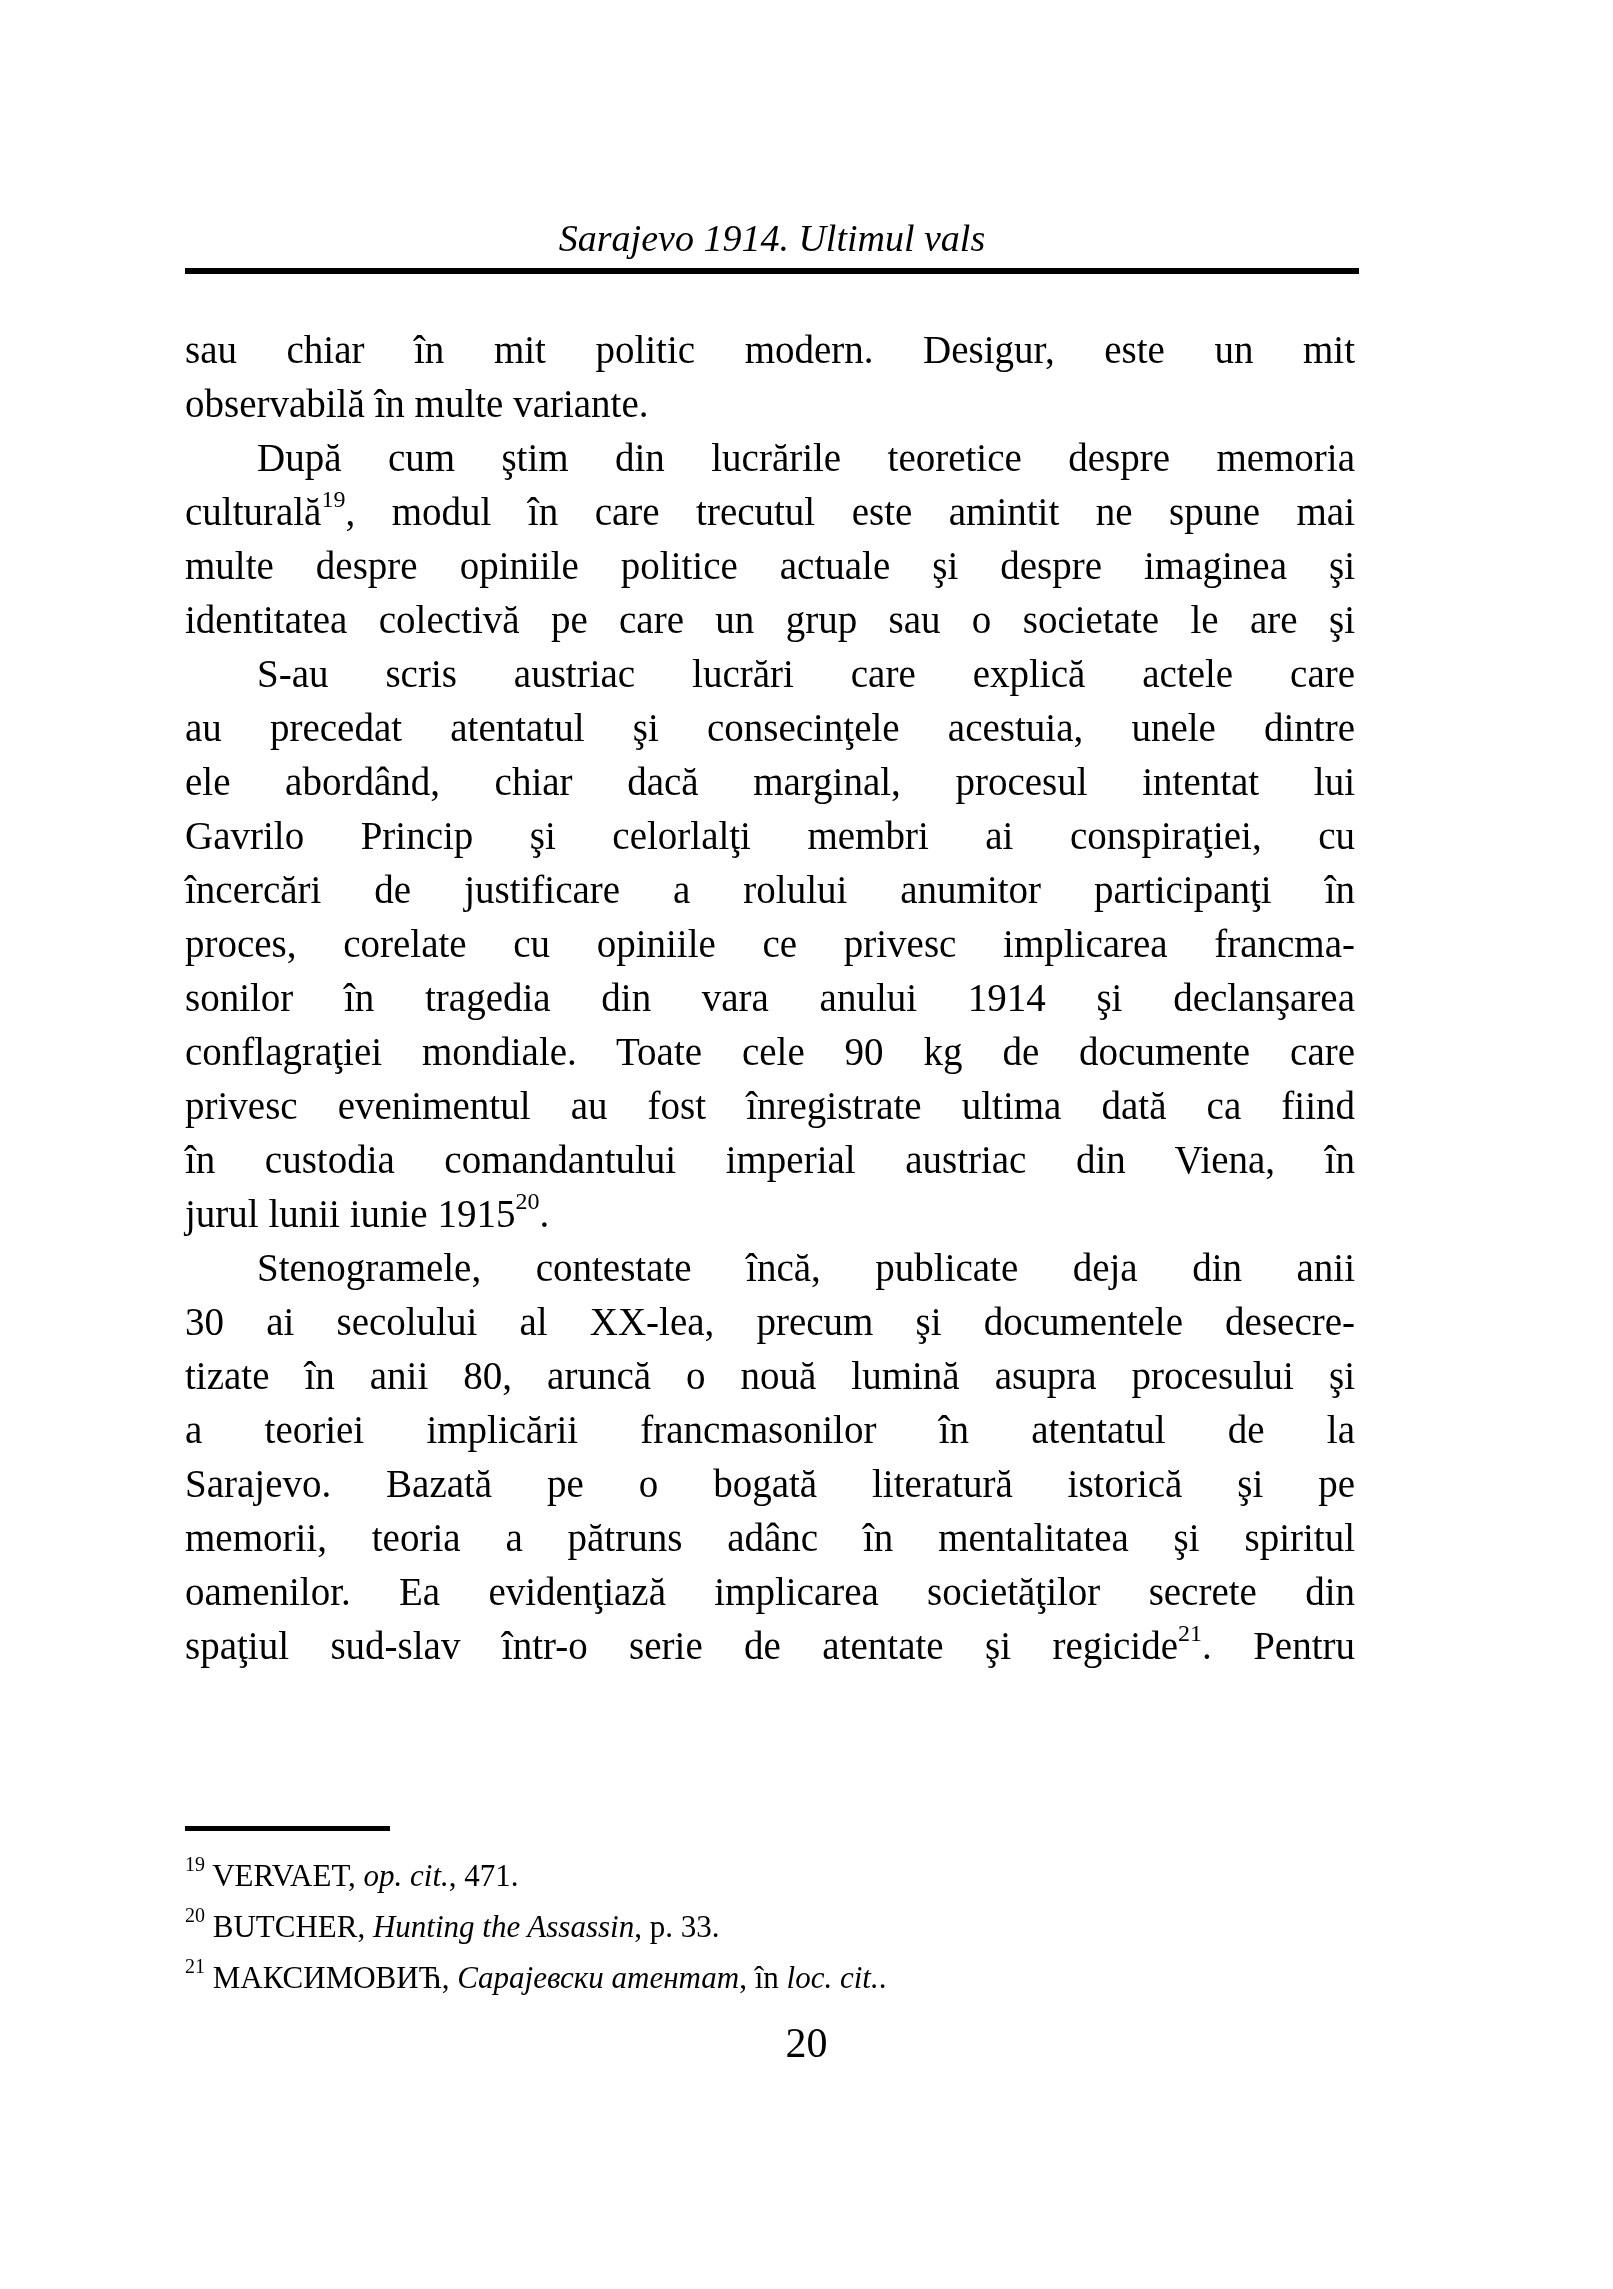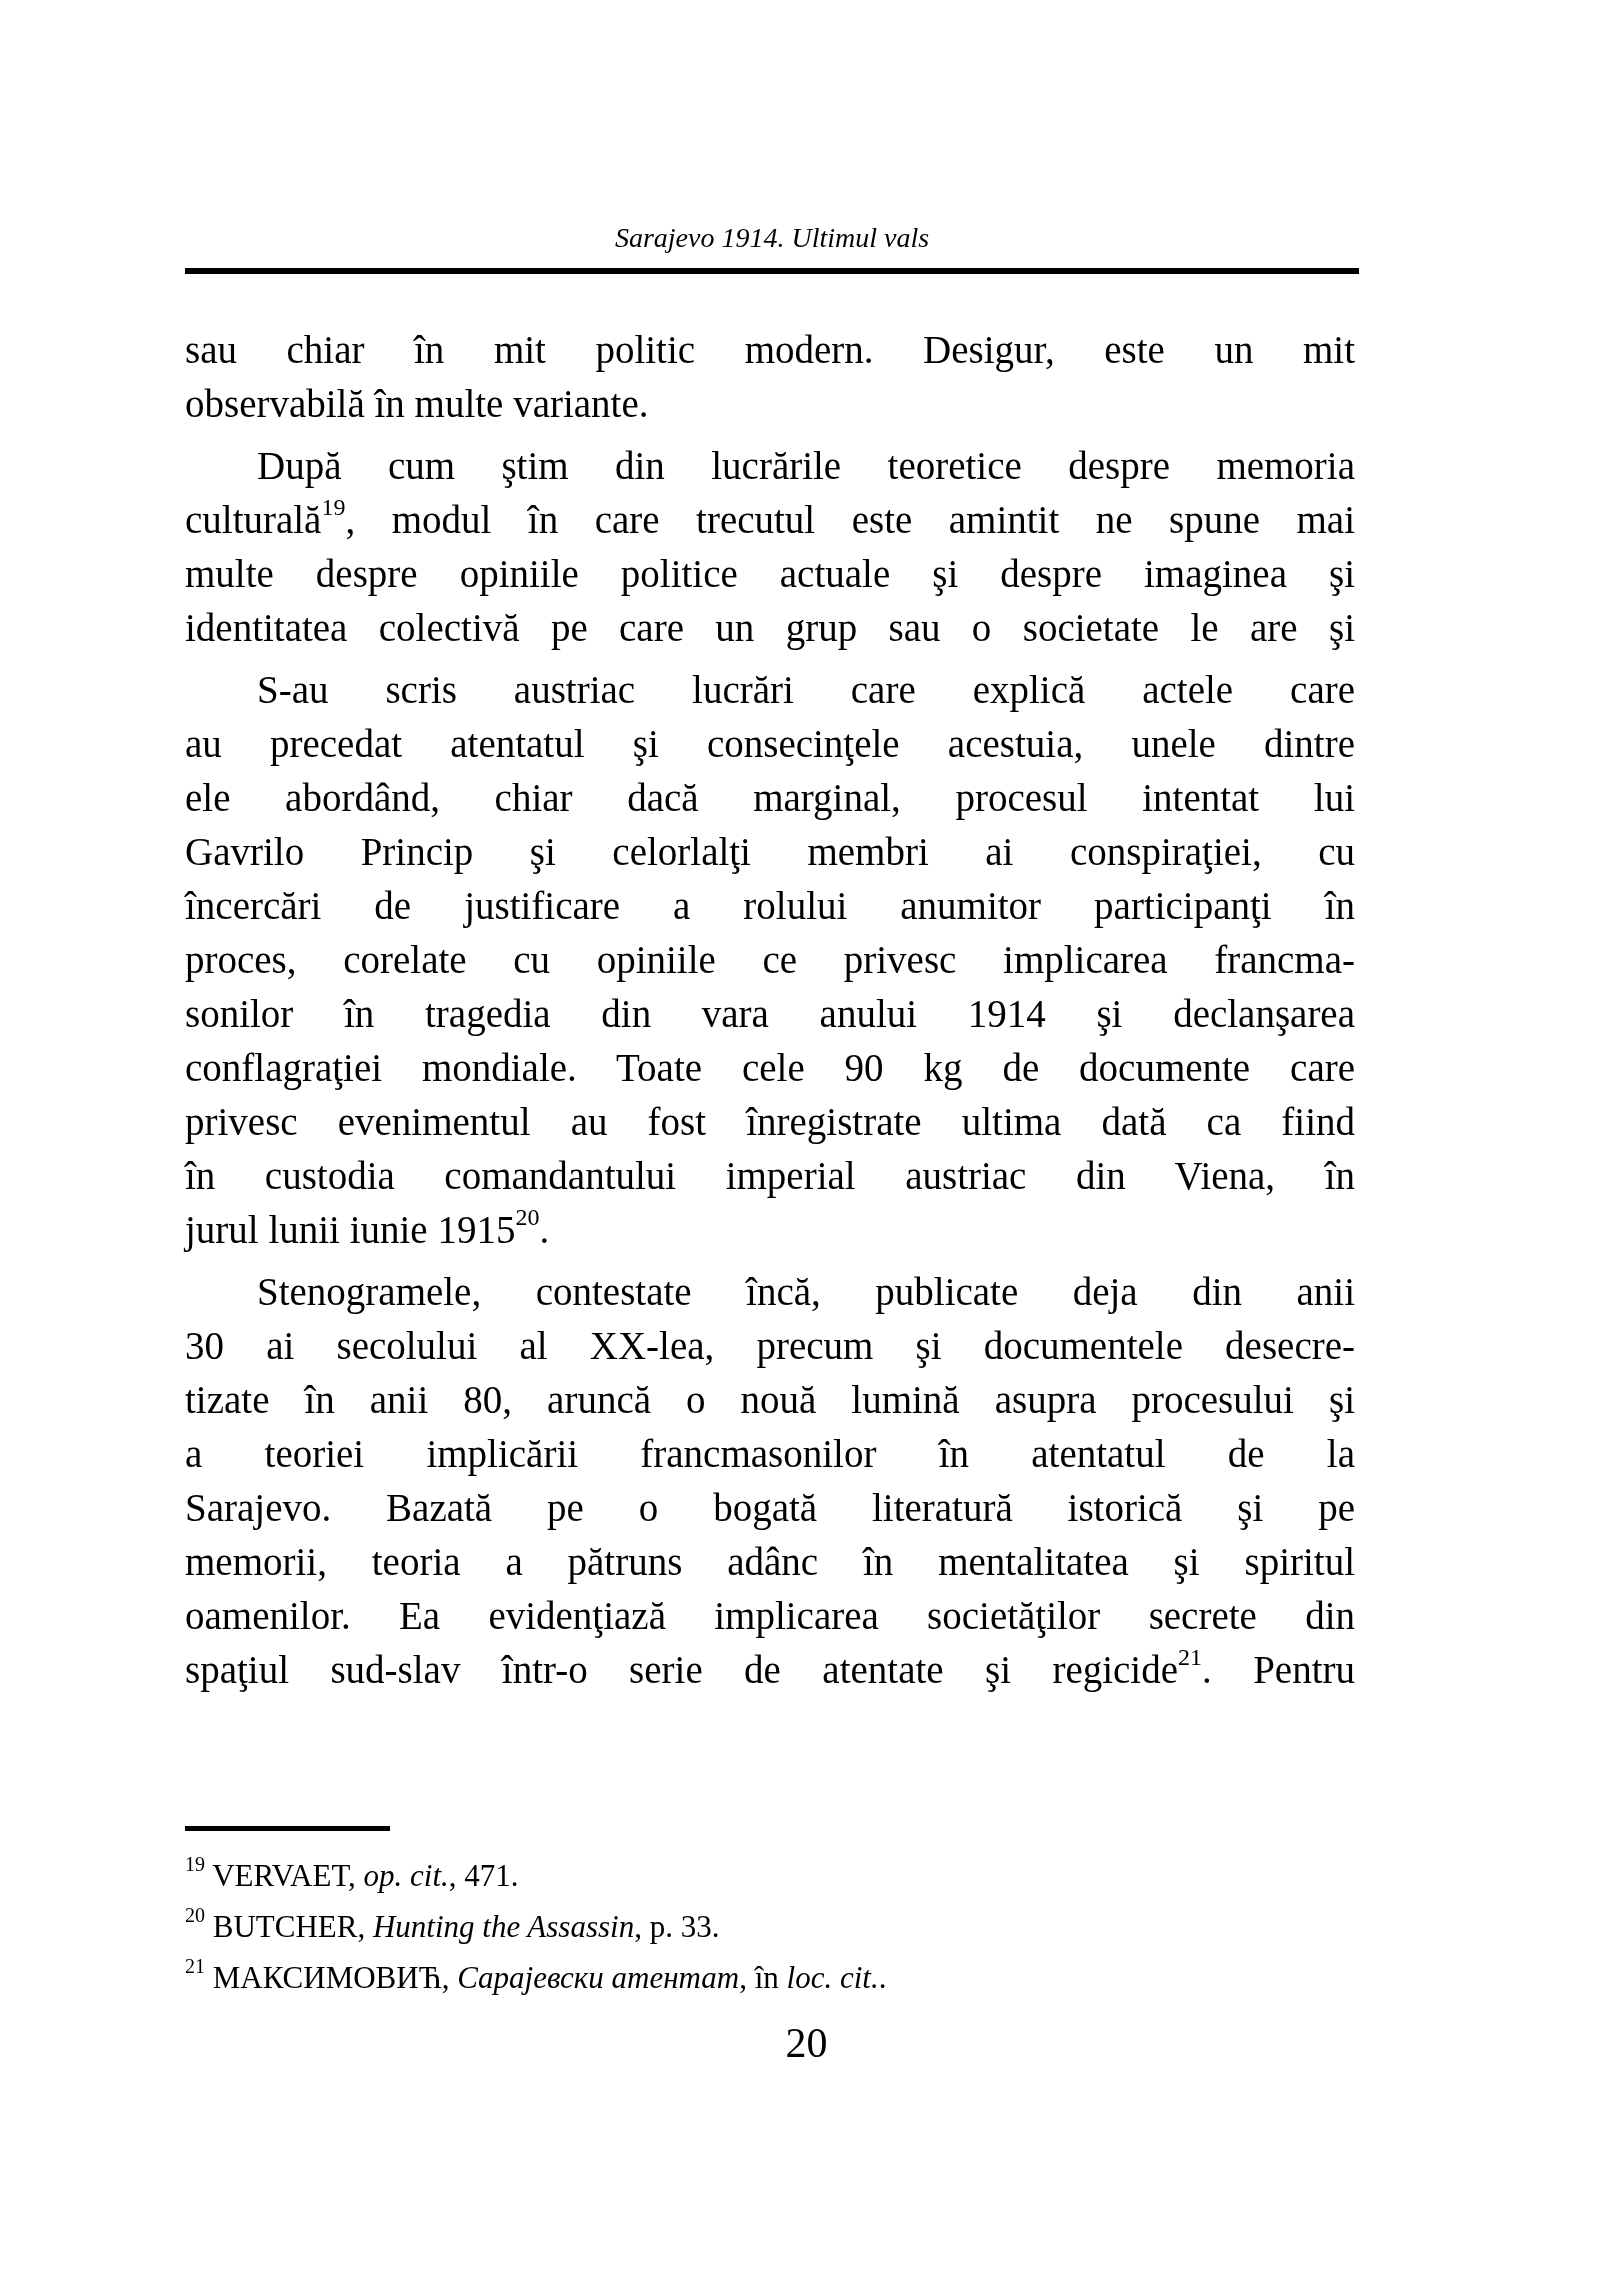--- a/index.html
+++ b/index.html
@@ -12,21 +12,21 @@
     font-family: "Liberation Serif", serif;
     overflow: hidden;
   }
   .running-head {
     position: absolute;
     top: 215px;
     left: 185px;
     width: 1174px;
     text-align: center;
     font-style: italic;
-    font-size: 28px;
+    font-size: 38px;
     line-height: 46px;
     white-space: nowrap;
   }
   .header-rule {
     position: absolute;
     top: 268px;
     left: 185px;
     width: 1174px;
     height: 5.5px;
     background: #000000;
@@ -43,21 +43,21 @@
     text-align: justify;
     text-align-last: justify;
     -moz-text-align-last: justify;
     white-space: nowrap; 
   }
   .line, .line span { white-space: normal; }
   .line.end {
     text-align-last: left;
     -moz-text-align-last: left;
   }
-  .line.indent { text-indent: 72px; margin-top: 8px; }
+  .line.indent { text-indent: 72px; }
   sup.supref {
     font-size: 24px;
     line-height: 0;
     vertical-align: 18.5px;
   }
   .fn-separator {
     position: absolute;
     top: 1826px;
     left: 185px;
     width: 205px;

